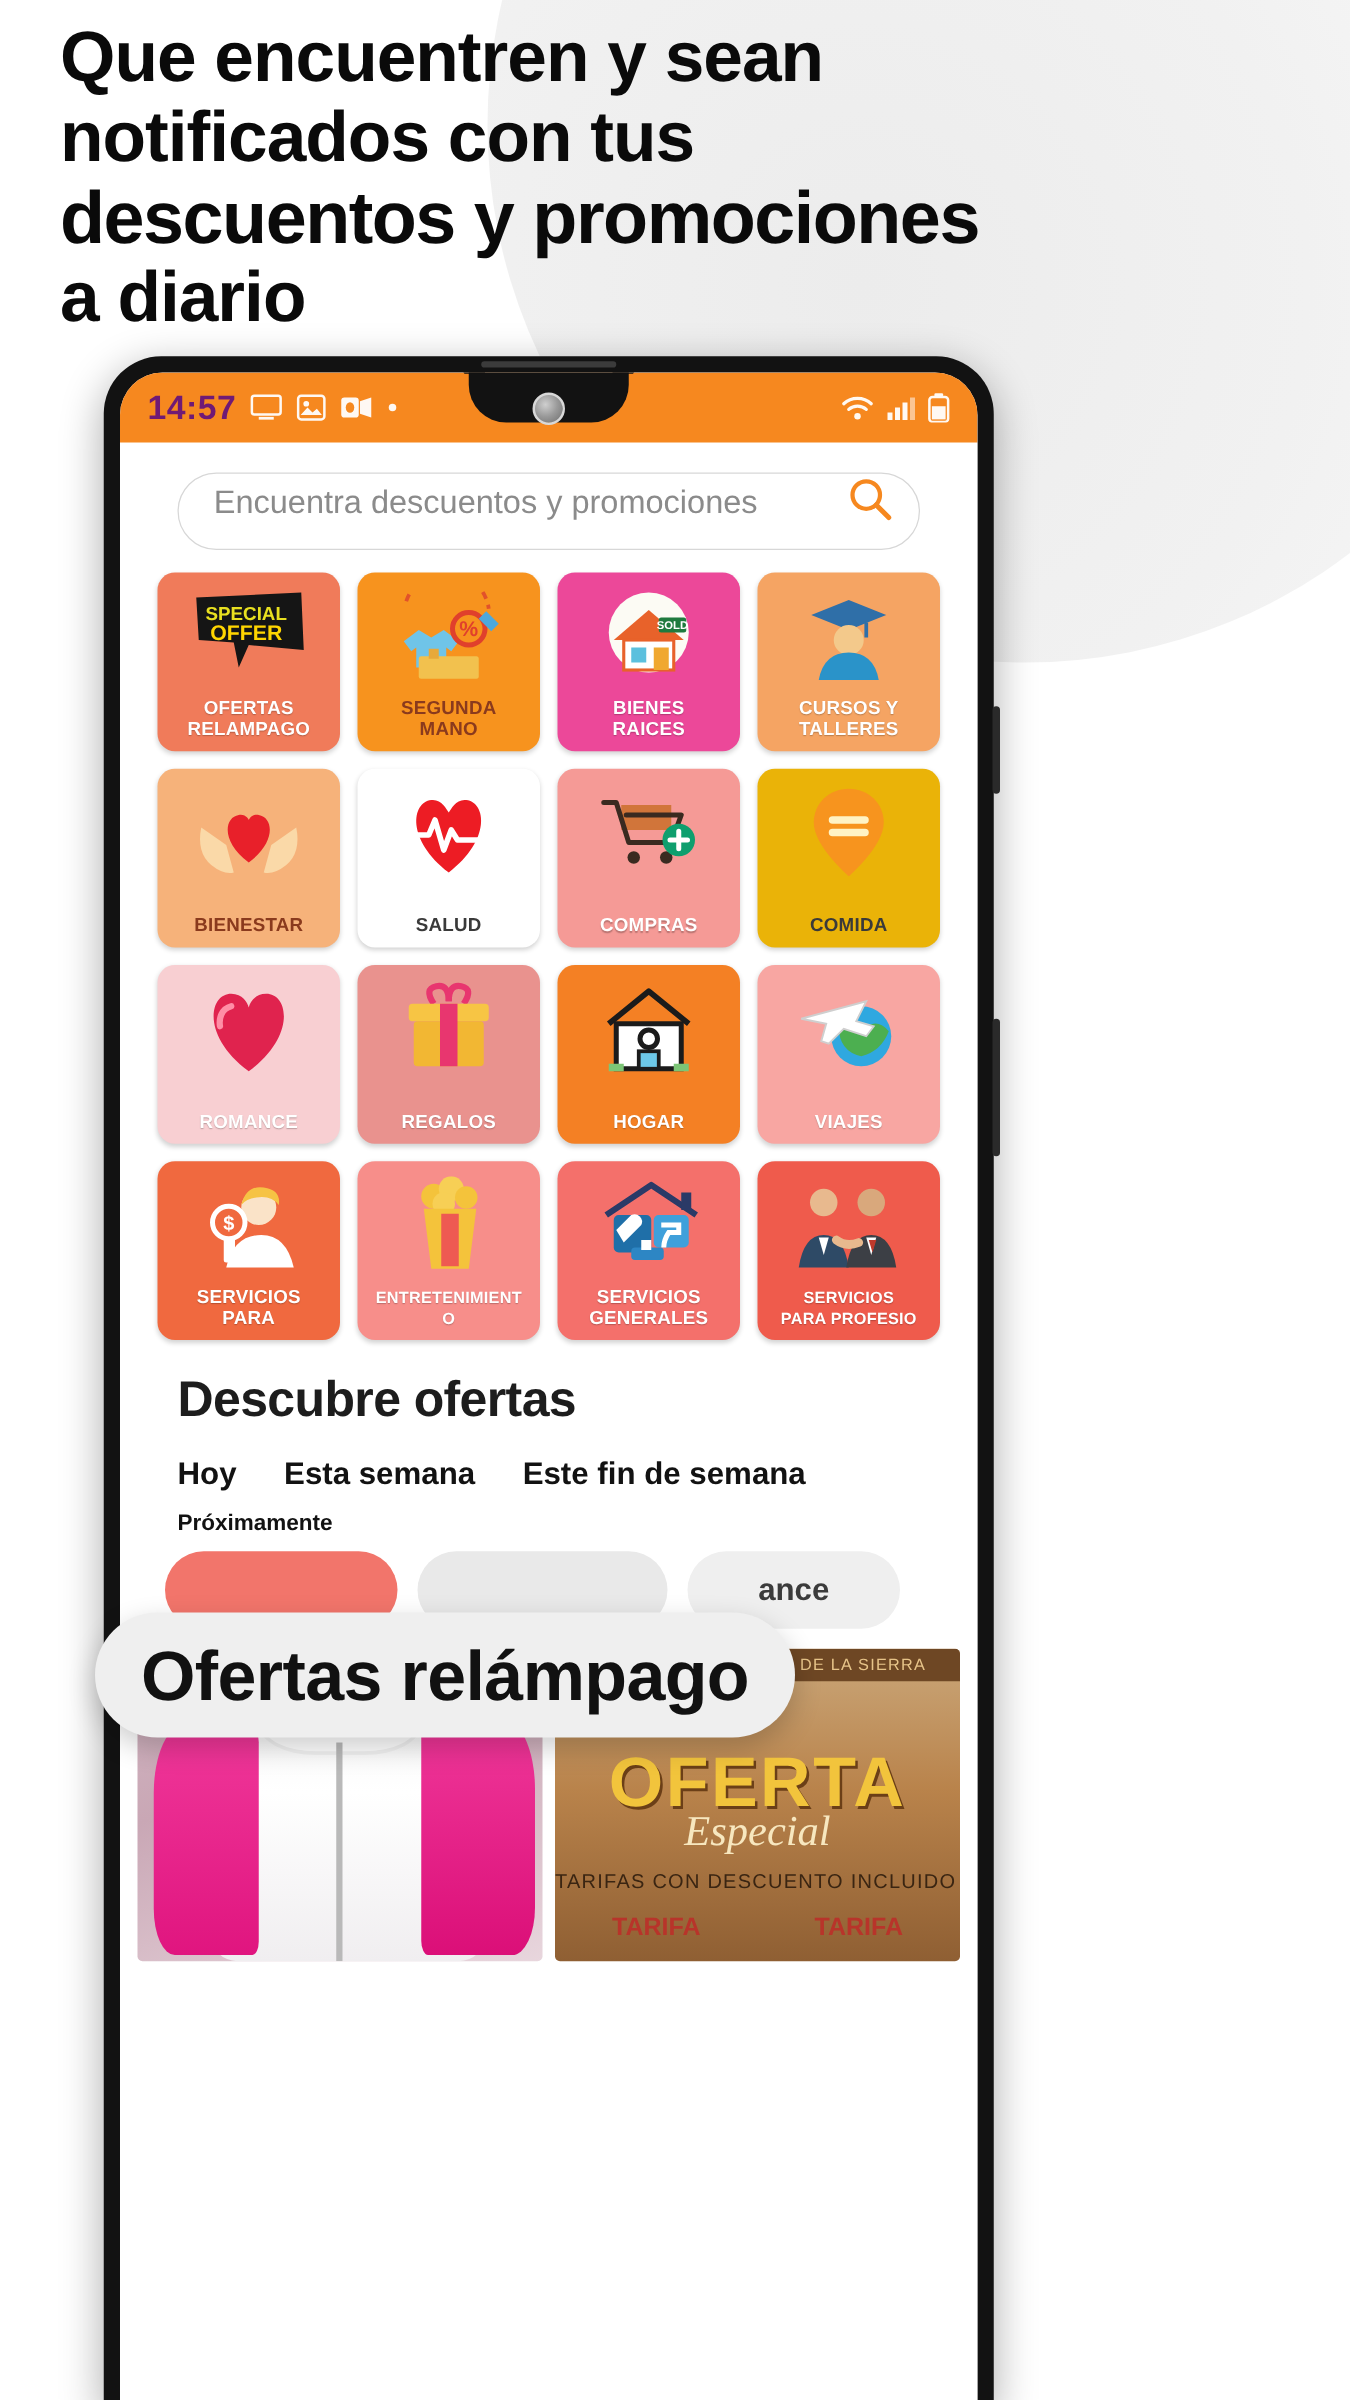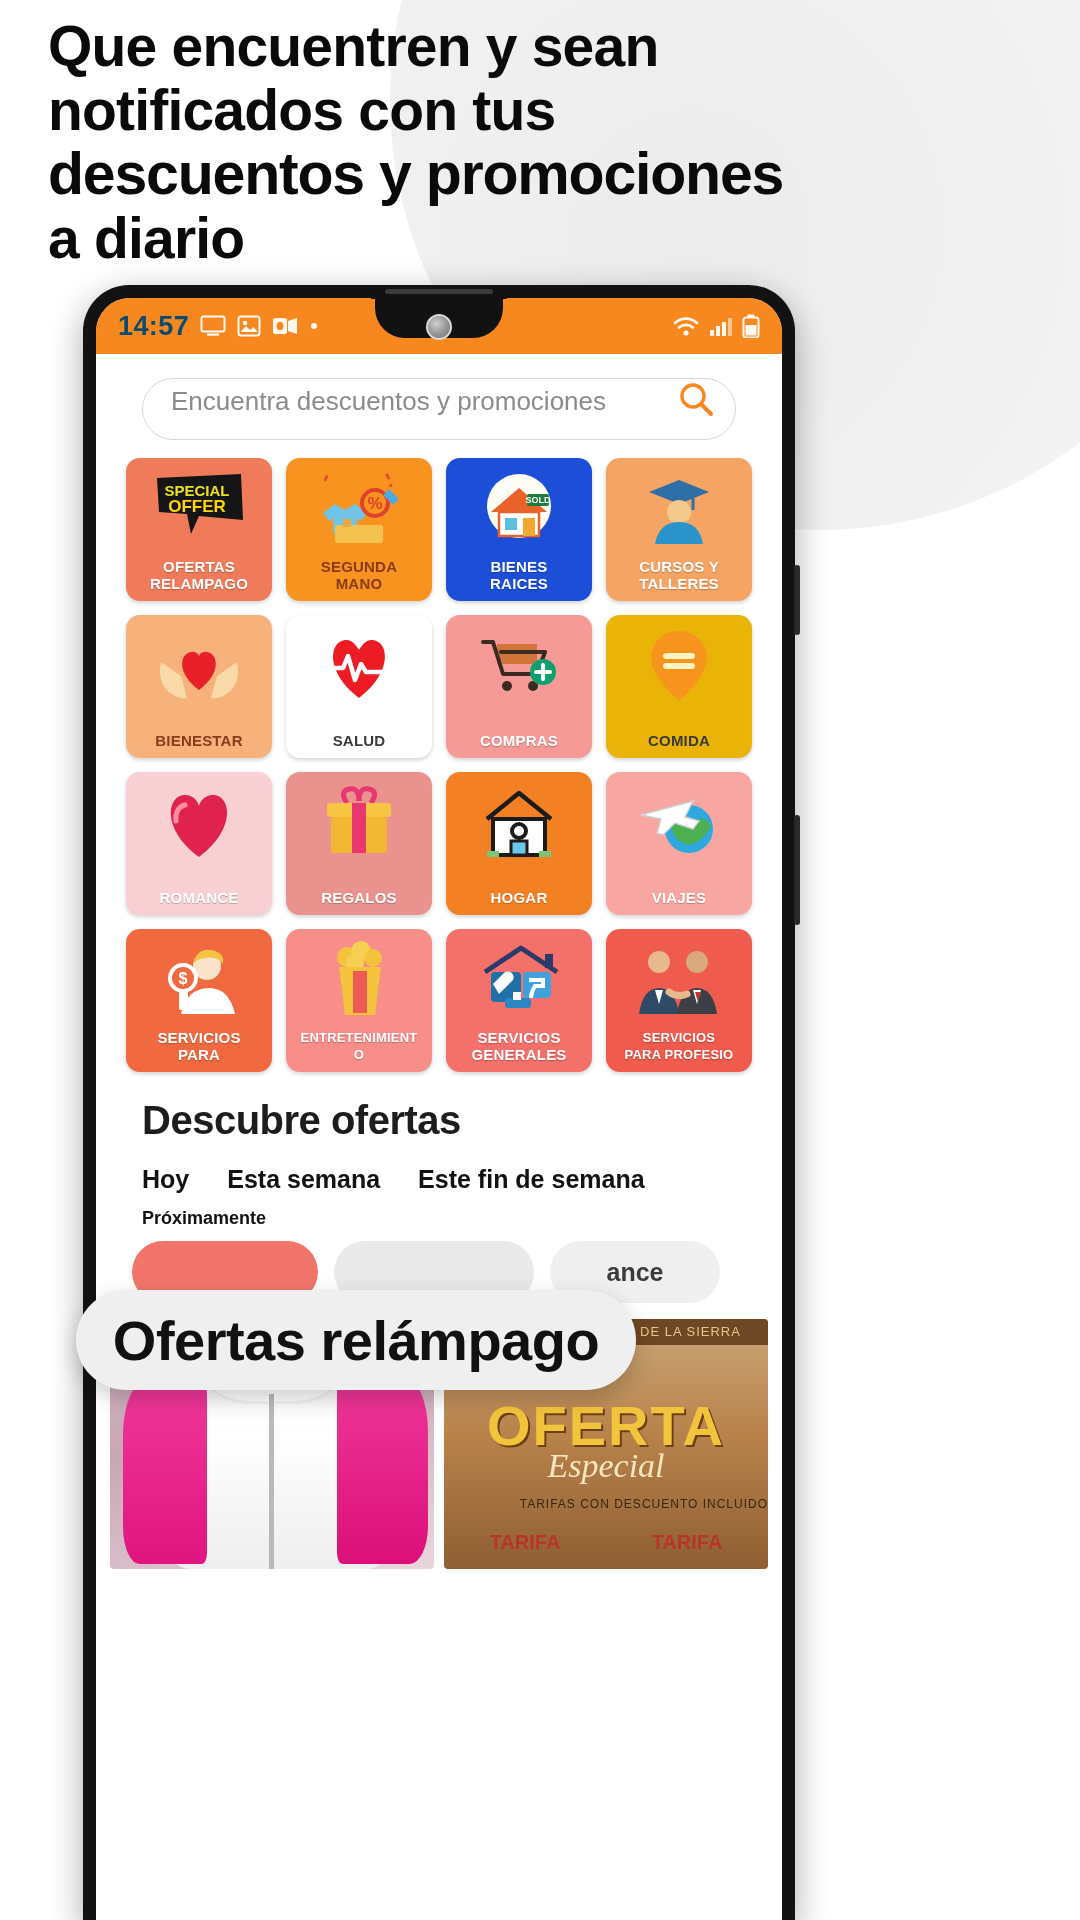--- a/index.html
+++ b/index.html
@@ -55,21 +55,21 @@
   #speaker {
     position:absolute; left:50%; transform:translateX(-50%);
     top:4px; width:108px; height:5px; border-radius:3px;
     background:#3b3b3b;
   }
 
   
   #statusbar {
     position:relative; height:56px; background:#F6881F;
     display:flex; align-items:center; justify-content:space-between;
-    padding:0 22px; color:#0c4a6e;
+    padding:0 22px; color:#701a75;
   }
   #notch {
     position:absolute; left:50%; top:-12px; transform:translateX(-50%);
     width:128px; height:52px; background:#121212;
     border-radius:0 0 30px 30px; z-index:5;
   }
   #notch:before, #notch:after{
     content:""; position:absolute; top:0; width:26px; height:26px;
     background:transparent;
   }
@@ -178,22 +178,22 @@
   
   #card-hotel { background:linear-gradient(180deg,#caa77a 0%, #b9834b 45%, #8f5f33 100%); }
   .ht-top { position:absolute; top:0; left:0; right:0; height:26px; background:#6e4724; }
   .ht-brand { position:absolute; top:4px; left:10px; font-size:14px; color:#f0e4d2; font-style:italic; }
   .ht-city  { position:absolute; top:5px; left:100px; font-size:13px; color:#e7c489; letter-spacing:1px; }
   .ht-oferta{ position:absolute; top:74px; left:0; right:0; text-align:center;
               font-size:56px; font-weight:bold; color:#f2c43c; letter-spacing:2px;
               text-shadow:2px 2px 0 #6b3f17; font-family:"Liberation Sans", sans-serif; }
   .ht-esp   { position:absolute; top:128px; left:0; right:0; text-align:center;
               font-size:34px; color:#f7e7bf; font-style:italic; font-family:"Liberation Serif", serif; }
-  .ht-sub   { position:absolute; top:178px; left:0; right:0; text-align:right;
-              font-size:12px; color:#3a2512; letter-spacing:1px; }
+  .ht-sub   { position:absolute; top:178px; left:0; right:0; text-align:left;
+              font-size:16px; color:#3a2512; letter-spacing:1px; }
   .ht-tar   { position:absolute; top:212px; left:0; right:0; display:flex; justify-content:space-around;
               font-size:20px; font-weight:bold; color:#b8342a; }
 </style>
 </head>
 <body>
 
 <div id="bg-blob"></div>
 
 <div id="headline">
   <span class="ln">Que encuentren y sean</span>
@@ -309,21 +309,21 @@
               <rect x="22" y="52" width="48" height="18" rx="2" fill="#F2C14E"></rect>
               <rect x="30" y="46" width="8" height="8" fill="#E7A93B"></rect>
             </svg>
           </div>
           <div class="cap cap-d">
             <span>SEGUNDA</span><br>
             <span>MANO</span>
           </div>
         </div>
 
-        <div class="tile" style="background:#1d4ed8">
+        <div class="tile" style="background:#ec4899">
           <div class="art">
             <svg width="96" height="74" viewBox="0 0 96 74">
               <circle cx="48" cy="34" r="32" fill="#FCFBF4"></circle>
               <path d="M20 40 L48 16 L76 40 Z" fill="#E8622A"></path>
               <rect x="28" y="40" width="40" height="24" fill="#FFFFFF" stroke="#E8622A" stroke-width="2.5"></rect>
               <rect x="34" y="46" width="12" height="12" fill="#5BC0DE"></rect>
               <rect x="52" y="46" width="12" height="18" fill="#F0A830"></rect>
               <rect x="56" y="22" width="22" height="12" rx="2" fill="#1F7A3E"></rect>
               <text x="67" y="31" font-size="9" font-weight="bold" fill="#fff" text-anchor="middle" font-family="Liberation Sans">SOLD</text>
             </svg>

